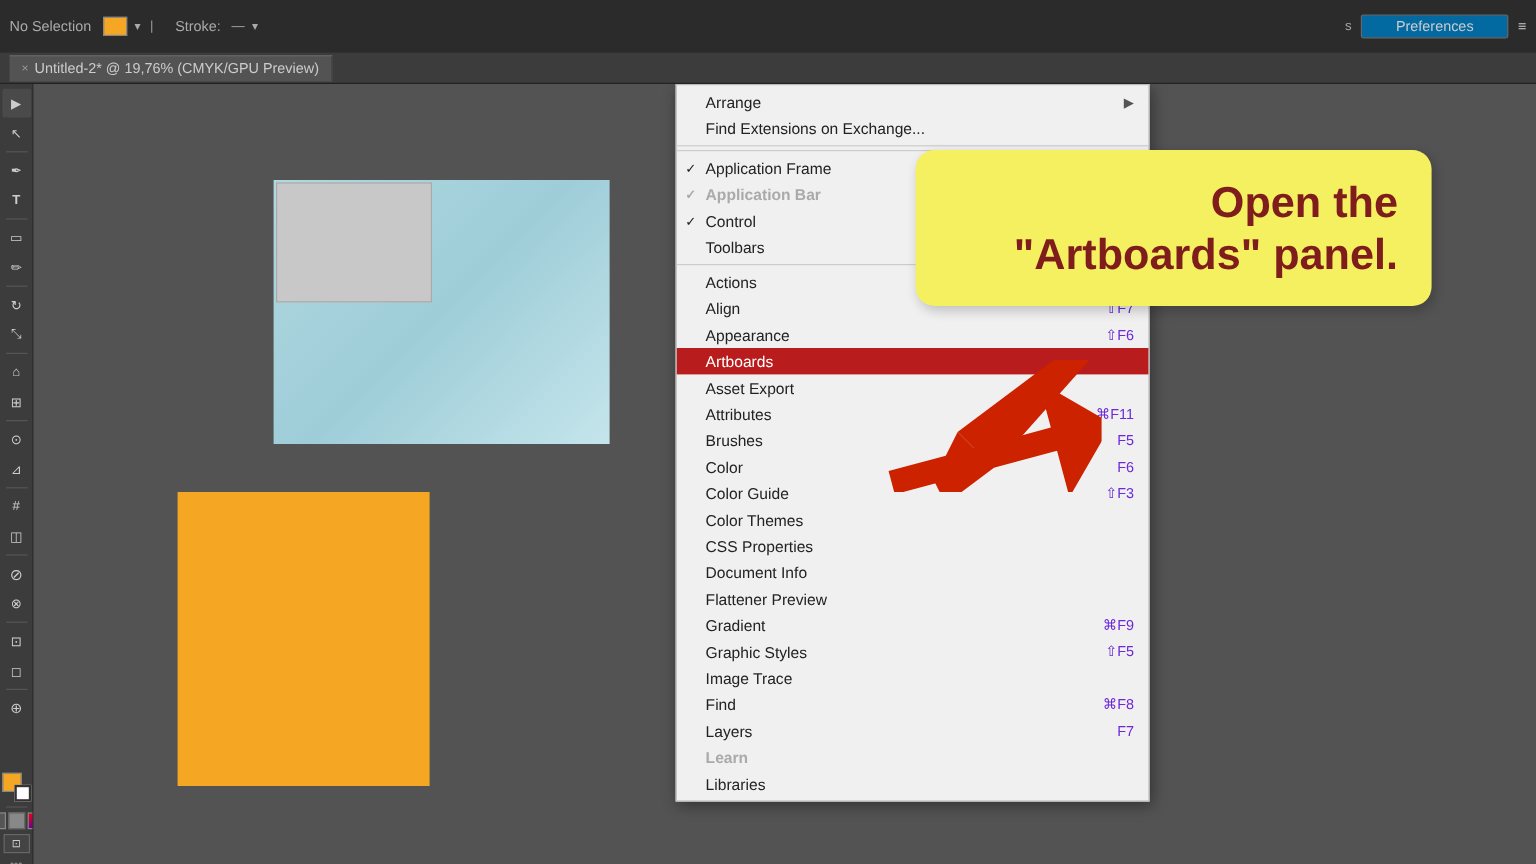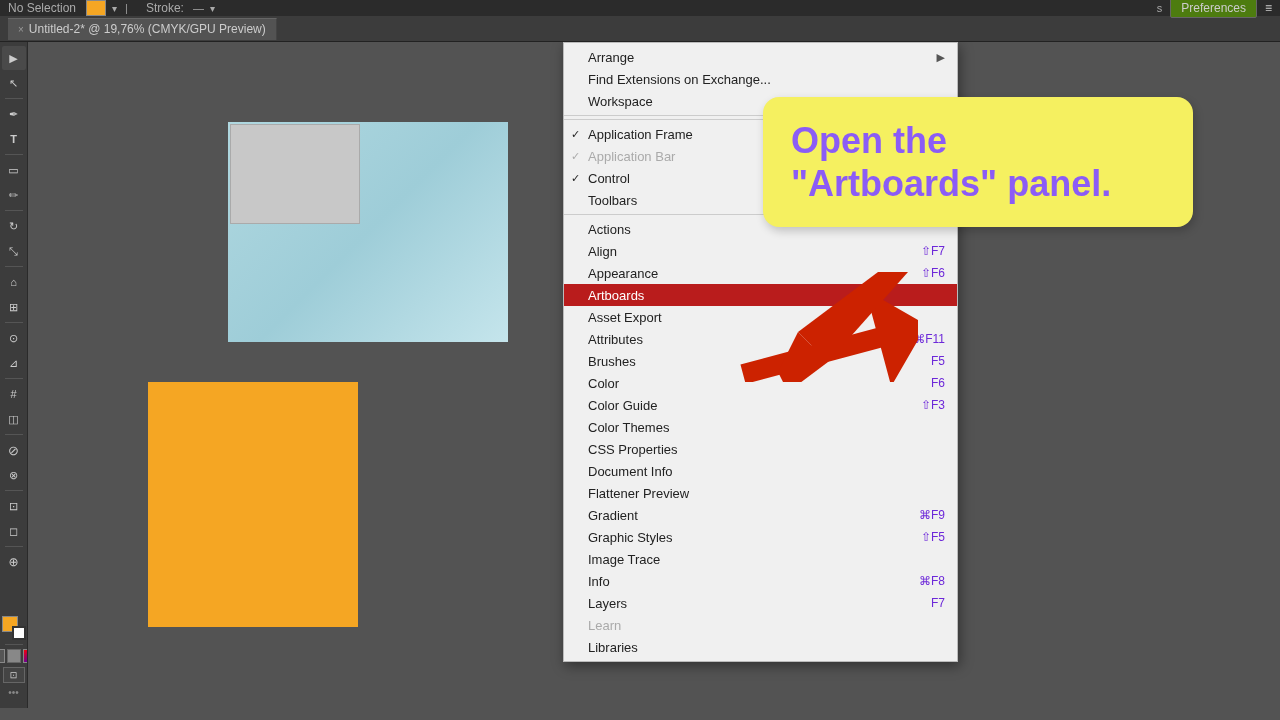--- a/index.html
+++ b/index.html
@@ -8,21 +8,21 @@
       height: 720px;
       overflow: hidden;
       font-family: 'Segoe UI', Arial, sans-serif;
       font-size: 13px;
       background: #535353;
       position: relative;
     }
 
     
     #top-bar {
-      height: 16px;
+      height: 44px;
       background: #2b2b2b;
       display: flex;
       align-items: center;
       padding: 0 8px;
       gap: 6px;
       position: relative;
       z-index: 10;
     }
     .no-selection-label {
       color: #aaa;
@@ -43,24 +43,24 @@
     }
     .top-bar-right {
       margin-left: auto;
       display: flex;
       align-items: center;
       gap: 8px;
       color: #aaa;
       font-size: 12px;
     }
     .pref-btn {
-      background: #4d7c0f;
+      background: #0369a1;
       border: 1px solid #666;
       color: #ccc;
-      padding: 2px 10px;
+      padding: 2px 28px;
       font-size: 12px;
       cursor: pointer;
       border-radius: 2px;
     }
 
     
     #tab-bar {
       height: 26px;
       background: #3c3c3c;
       display: flex;
@@ -180,20 +180,21 @@
     .menu-item.checked::before {
       content: '✓';
       position: absolute;
       left: 7px;
       font-size: 11px;
       color: #222;
     }
     .menu-item.grayed {
       color: #aaa;
       cursor: default;
+      font-weight: bold;
     }
     .menu-item.grayed.checked::before {
       color: #aaa;
     }
     .menu-shortcut {
       margin-left: auto;
       color: #6d28d9;
       font-size: 12px;
     }
     .menu-arrow {
@@ -215,22 +216,23 @@
       width: 430px;
       background: #f5f060;
       border-radius: 16px;
       padding: 22px 28px;
       z-index: 200;
       box-shadow: 2px 4px 10px rgba(0,0,0,0.2);
     }
     #tooltip-callout .tooltip-text {
       font-size: 36px;
       font-weight: bold;
-      color: #8b5cf6;
+      color: #7f1d1d;
       line-height: 1.2;
+      text-align: right;
     }
 
     
     #red-arrow {
       position: absolute;
       top: 220px;
       left: 690px;
       z-index: 200;
       width: 200px;
       height: 120px;
@@ -321,24 +323,20 @@
 
     <div id="dropdown-menu">
 
     <div class="menu-item">
           <span>Arrange</span>
           <span class="menu-arrow">▶</span>
         </div>
         <div class="menu-item">
           <span>Find Extensions on Exchange...</span>
         </div>
-        <div class="menu-item">
-          <span>Workspace</span>
-          <span class="menu-arrow">▶</span>
-        </div>
         <div class="menu-sep"></div>
         <div class="menu-sep"></div>
         <div class="menu-item checked">
           <span>Application Frame</span>
         </div>
         <div class="menu-item checked grayed">
           <span>Application Bar</span>
         </div>
         <div class="menu-item checked">
           <span>Control</span>
@@ -398,21 +396,21 @@
           <span class="menu-shortcut">⌘F9</span>
         </div>
         <div class="menu-item">
           <span>Graphic Styles</span>
           <span class="menu-shortcut">⇧F5</span>
         </div>
         <div class="menu-item">
           <span>Image Trace</span>
         </div>
         <div class="menu-item">
-          <span>Info</span>
+          <span>Find</span>
           <span class="menu-shortcut">⌘F8</span>
         </div>
         <div class="menu-item">
           <span>Layers</span>
           <span class="menu-shortcut">F7</span>
         </div>
         <div class="menu-item grayed">
           <span>Learn</span>
         </div>
         <div class="menu-item">

